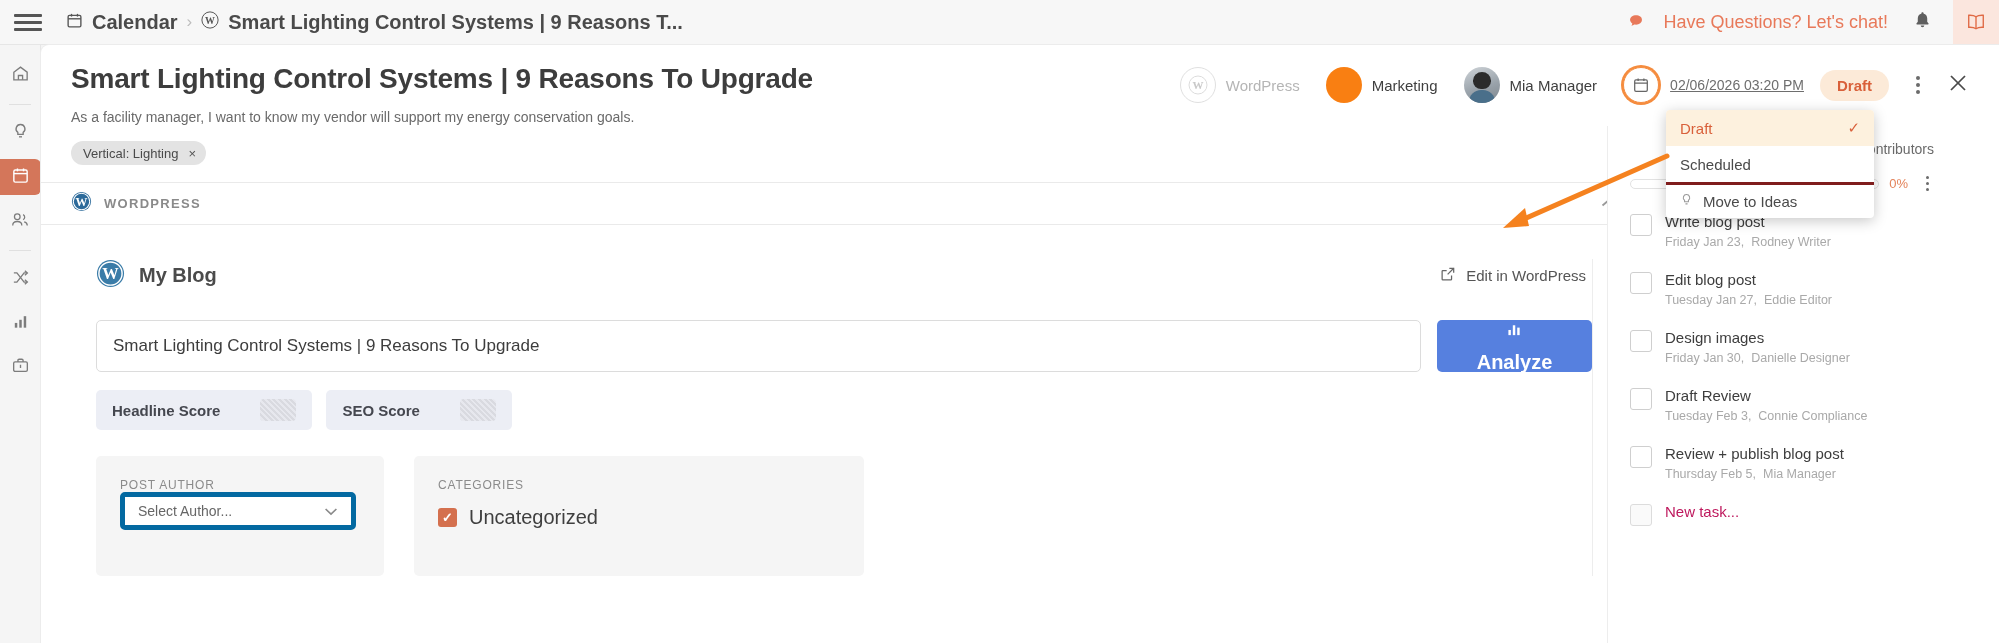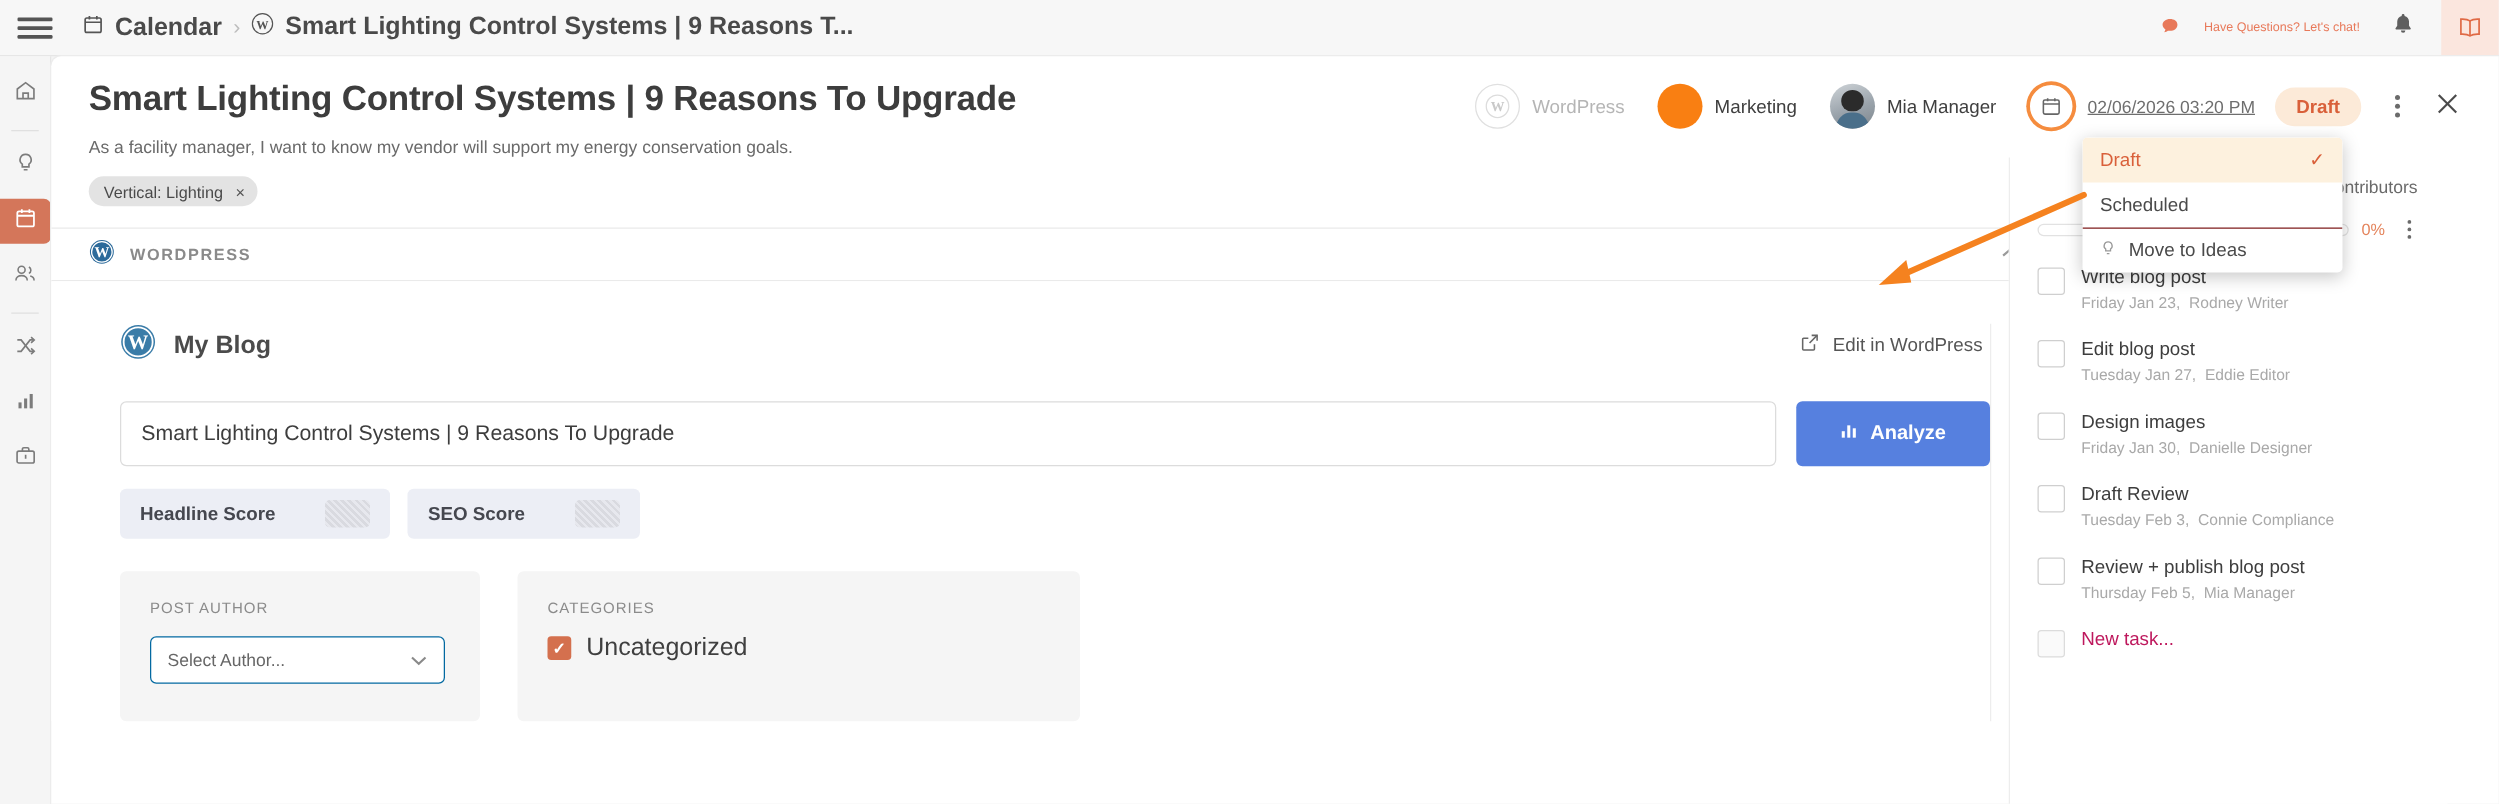--- a/index.html
+++ b/index.html
@@ -29,21 +29,21 @@
 
   .breadcrumb { display: flex; align-items: center; gap: 9px; font-size: 20px; }
   .bc-item { display: flex; align-items: flex-start; gap: 9px; color: #4a4a4a; font-weight: 700; }
   .bc-sep { color: #bdbdbd; font-size: 17px; font-weight: 400; }
   .bc-title { color: #4a4a4a; font-weight: 700; }
 
   .topbar-right {
     margin-left: auto; display: flex; align-items: center; height: 45px;
   }
   .chat-link {
-    color: #e8795a; font-size: 10px; display: flex; align-items: center; gap: 20px;
+    color: #e8795a; font-size: 18px; display: flex; align-items: center; gap: 20px;
     cursor: pointer; white-space: nowrap;
   }
   .bell { margin: 0 22px 0 26px; cursor: pointer; }
   .book-btn {
     width: 46px; height: 45px; background: #fbe6de;
     display: flex; align-items: center; justify-content: center; cursor: pointer;
   }
 
   
   .rail {
@@ -144,21 +144,21 @@
     background: #fff; border-radius: 4px;
     box-shadow: 0 3px 14px rgba(0,0,0,.22); z-index: 60;
     overflow: hidden;
   }
   .dd-item {
     height: 36px; display: flex; align-items: center;
     padding: 0 14px; font-size: 15px; color: #4a4a4a; cursor: pointer;
     position: relative;
   }
   .dd-item.sel { background: #fdf1de; color: #d9603a; }
-  .dd-item.sep { border-top: 1px solid #7f1d1d; }
+  .dd-item.sep { border-top: 3px solid #7f1d1d; }
   .dd-check { margin-left: auto; color: #d9603a; font-size: 15px; }
   .dd-ico { margin-right: 10px; color: #9a9a9a; }
 
   
   .arrow-anno { position: absolute; left: 1495px; top: 150px; z-index: 70; pointer-events: none; }
 
   
   .wp-bar {
     margin-top: 17px;
     border-top: 1px solid #eaeaea; border-bottom: 1px solid #eaeaea;
@@ -185,23 +185,23 @@
   }
 
   .title-row { display: flex; gap: 16px; margin-top: 28px; }
   .title-input {
     flex: 1; height: 52px; border: 1px solid #dcdcdc; border-radius: 5px;
     font-size: 17px; color: #3d3d3d; padding: 0 16px;
     font-family: "Liberation Sans", sans-serif; background:#fff;
   }
   .analyze-btn {
     width: 155px; height: 52px; background: #5680df; color: #fff;
-    border: none; border-radius: 5px; font-size: 16px; font-weight: 700;
+    border: none; border-radius: 5px; font-size: 20px; font-weight: 700;
     display: flex; align-items: center; justify-content: center; gap: 9px;
-    cursor: pointer; font-family: "Liberation Sans", sans-serif;
+    cursor: pointer; font-family: "Liberation Sans", sans-serif; flex-direction: column;
   }
 
   .score-row { display: flex; gap: 14px; margin-top: 18px; }
   .score-chip {
     background: #eceef5; border-radius: 5px; height: 40px;
     display: flex; align-items: center; gap: 40px; padding: 0 16px;
   }
   .score-chip .lbl { font-size: 15px; color: #45474f; font-weight: 700; }
   .score-chip .ph {
     width: 36px; height: 22px; border-radius: 4px;
@@ -210,22 +210,22 @@
 
   .cards-row { display: flex; gap: 30px; margin-top: 26px; }
   .card { background: #f5f5f5; border-radius: 5px; padding: 22px 24px; }
   .card-lbl {
     font-size: 12px; letter-spacing: 0.8px; color: #8b8b8b; font-weight: 400;
     text-transform: uppercase;
   }
   .card.author { width: 288px; height: 120px; }
   .card.categories { width: 450px; height: 120px; }
   .select-author {
-    margin-top: 16px; width: 236px; height: 38px; background: #fff;
-    border: 1px solid #0369a1; border-radius: 5px;
+    width: 236px; height: 38px; background: #fff;
+    border: 5px solid #0369a1; border-radius: 5px;
     display: flex; align-items: center; padding: 0 13px;
     font-size: 14px; color: #666; cursor: pointer;
   }
   .select-author .chev { margin-left: auto; color: #8a8a8a; }
   .cat-item { margin-top: 14px; display: flex; align-items: center; gap: 12px; }
   .cat-box {
     width: 19px; height: 19px; background: #d4704e; border-radius: 3px;
     display: flex; align-items: center; justify-content: center;
     color: #fff; font-size: 13px; font-weight: 700; cursor: pointer;
   }

